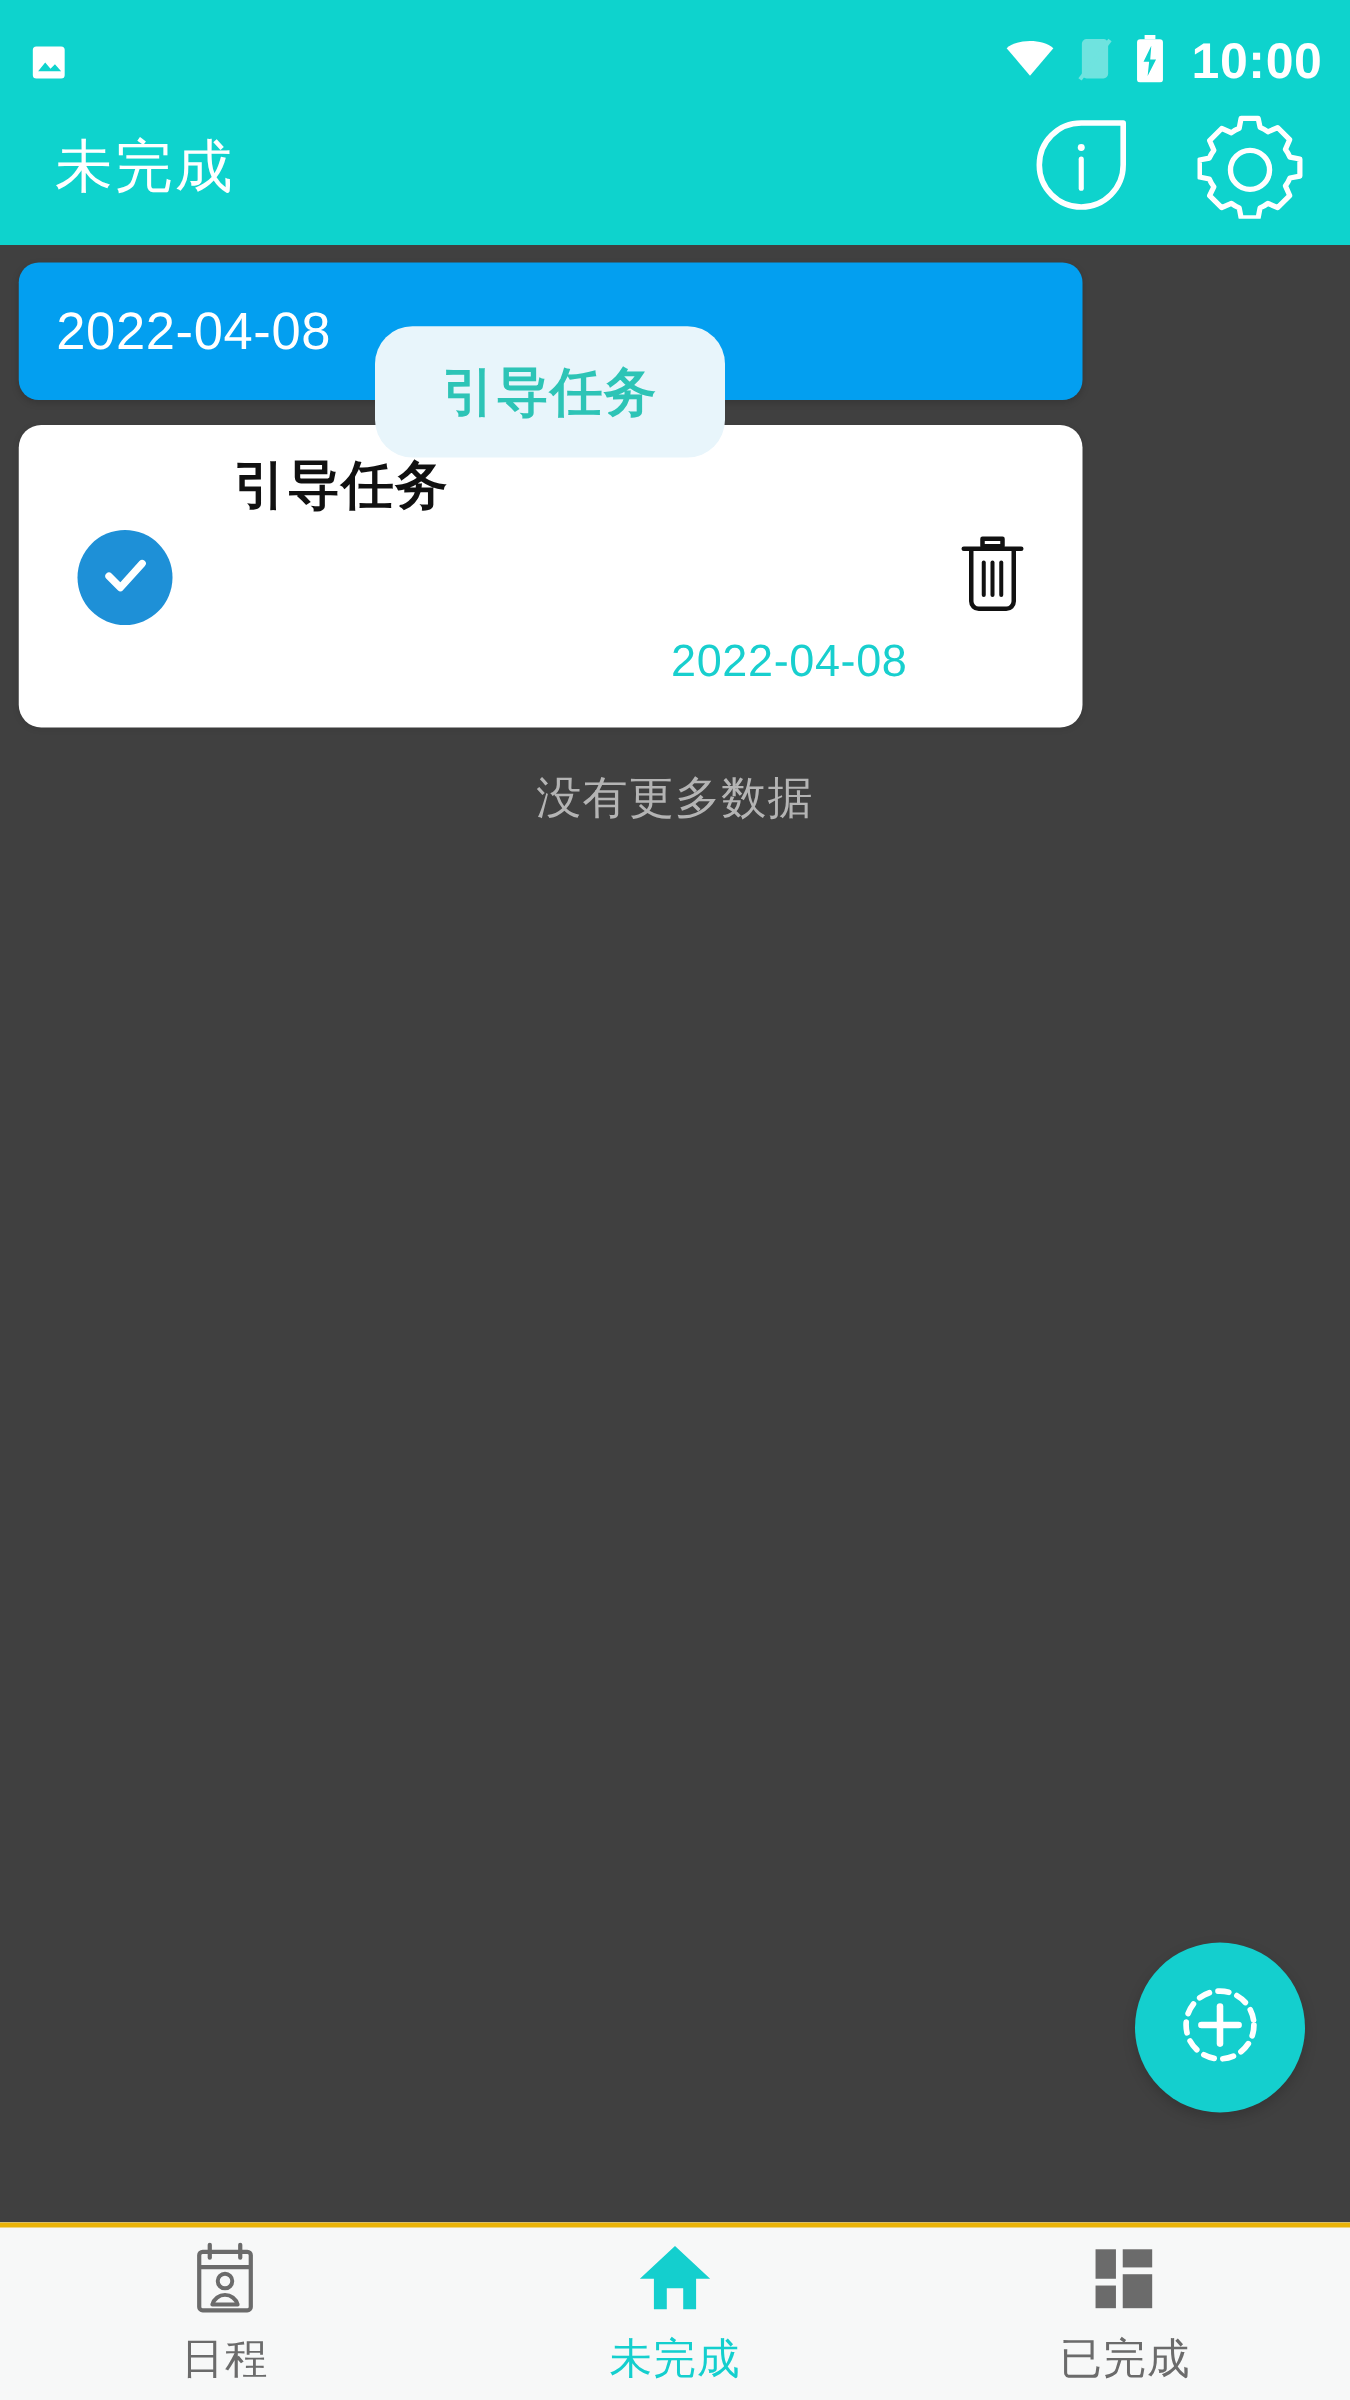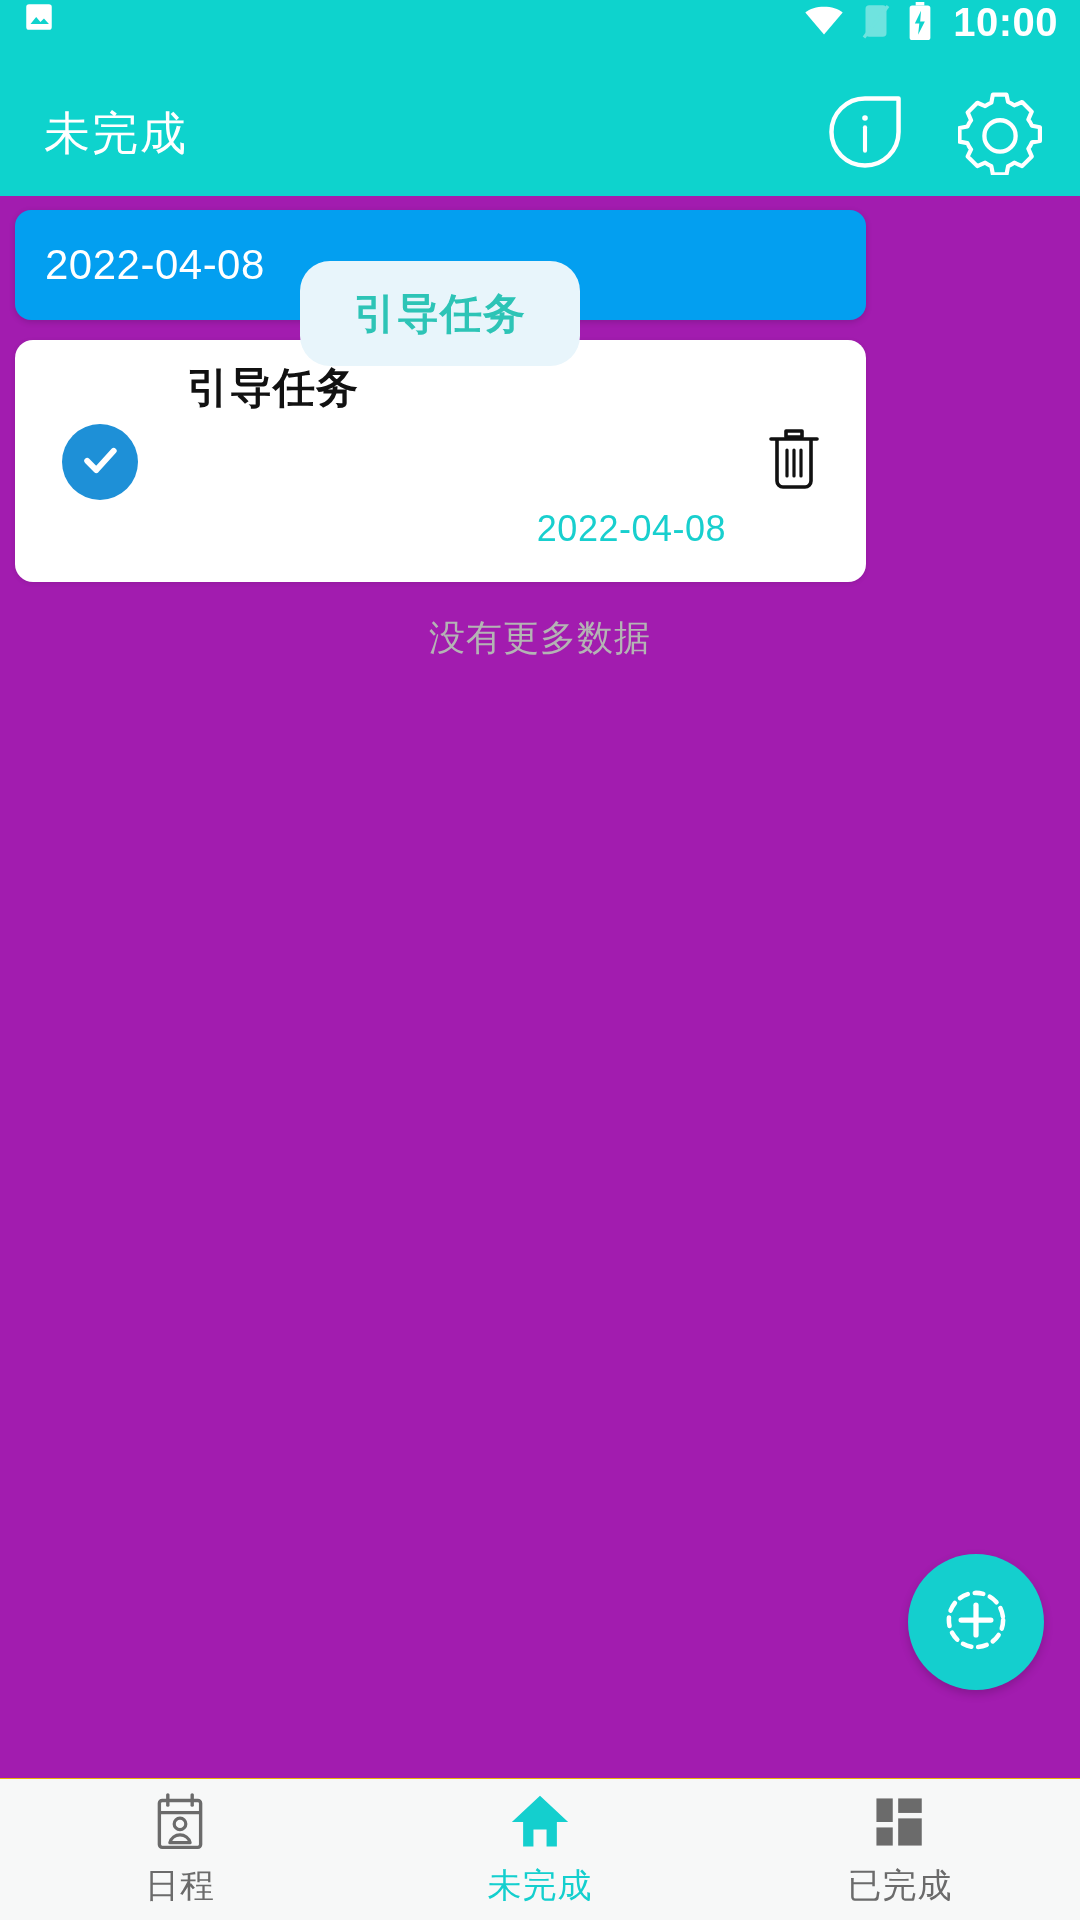--- a/index.html
+++ b/index.html
@@ -7,21 +7,21 @@
   body {
     font-family:"Liberation Sans","DejaVu Sans",sans-serif;
     background:#f7f8f8;
     position:relative;
     overflow:hidden;
   }
 
   
   .statusbar{
     height:72px; background:#0ed3cd;
-    display:flex; align-items:flex-start;
+    display:flex; align-items:flex-end;
     padding:0 22px;
     position:relative;
   }
   .sb-left{ display:flex; align-items:center; gap:10px; }
   .sb-right{ margin-left:auto; display:flex; align-items:center; gap:16px; }
   .sb-clock{
     color:#fff; font-size:40px; font-weight:600; letter-spacing:0.5px;
     margin-left:4px;
   }
 
@@ -33,21 +33,21 @@
   }
   .appbar-title{
     color:#ffffff; font-size:46px; font-weight:400; letter-spacing:2px;
   }
   .appbar-actions{ margin-left:auto; display:flex; align-items:center; gap:52px; }
 
   
   .content{
     position:absolute; left:0; right:0;
     top:196px; bottom:142px;
-    background:#a21caf;
+    background:#404040;
   }
 
   
   .date-header{
     position:absolute; left:15px; top:14px;
     width:851px; height:110px;
     background:#039ff0;
     border-radius:16px;
     box-shadow:0 2px 6px rgba(0,0,0,0.16);
     display:flex; align-items:center;
@@ -120,21 +120,21 @@
     background:#14cfce;
     box-shadow:0 4px 10px rgba(0,0,0,0.18);
     display:flex; align-items:center; justify-content:center;
   }
 
   
   .bottomnav{
     position:absolute; left:0; right:0; bottom:0;
     height:142px;
     background:#f7f8f8;
-    border-top:1px solid #eab308;
+    border-top:4px solid #eab308;
     display:flex;
   }
   .nav-item{
     flex:1; display:flex; flex-direction:column;
     align-items:center; justify-content:center; gap:10px;
   }
   .nav-label{ font-size:34px; color:#6b6b6b; letter-spacing:1px; }
   .nav-item.active .nav-label{ color:#14cfce; }
   .nav-icon{ height:62px; display:flex; align-items:center; justify-content:center; }
 </style>

